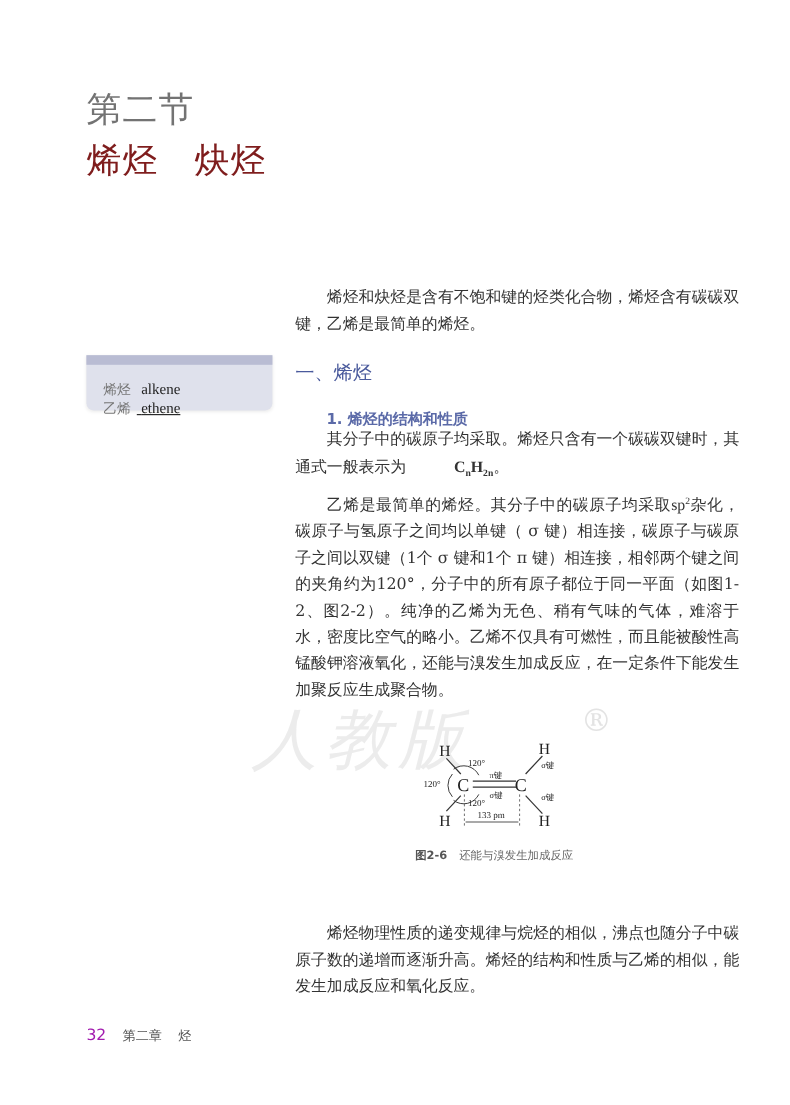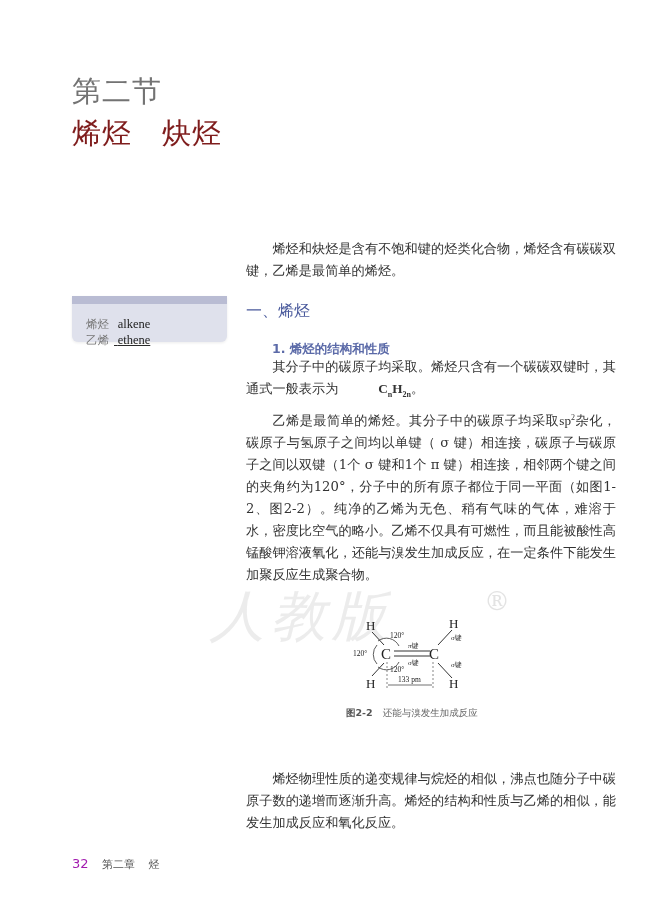--- a/index.html
+++ b/index.html
@@ -108,21 +108,21 @@
     <text x="40" y="60" font-size="7.5">120°</text>
     <text x="58" y="36" font-size="7">π键</text>
     <text x="58" y="53" font-size="7">σ键</text>
     <text x="101" y="28" font-size="7">σ键</text>
     <text x="101" y="55" font-size="7">σ键</text>
     <text x="48" y="70" font-size="7.5">133 pm</text>
   </svg>
 </div>
 
 <div class="abs caption">
-  <span class="num">图2-2</span><span>还能与溴发生加成反应</span>
+  <span class="num">图2-6</span><span>还能与溴发生加成反应</span>
 </div>
 
 <div class="para body3">
   <p>烯烃物理性质的递变规律与烷烃的相似，沸点也随分子中碳原子数的递增而逐渐升高。烯烃的结构和性质与乙烯的相似，能发生加成反应和氧化反应。</p>
 </div>
 
 <div class="abs footer">
   <span class="pg">32</span>
   <span>第二章</span>
   <span>烃</span>

